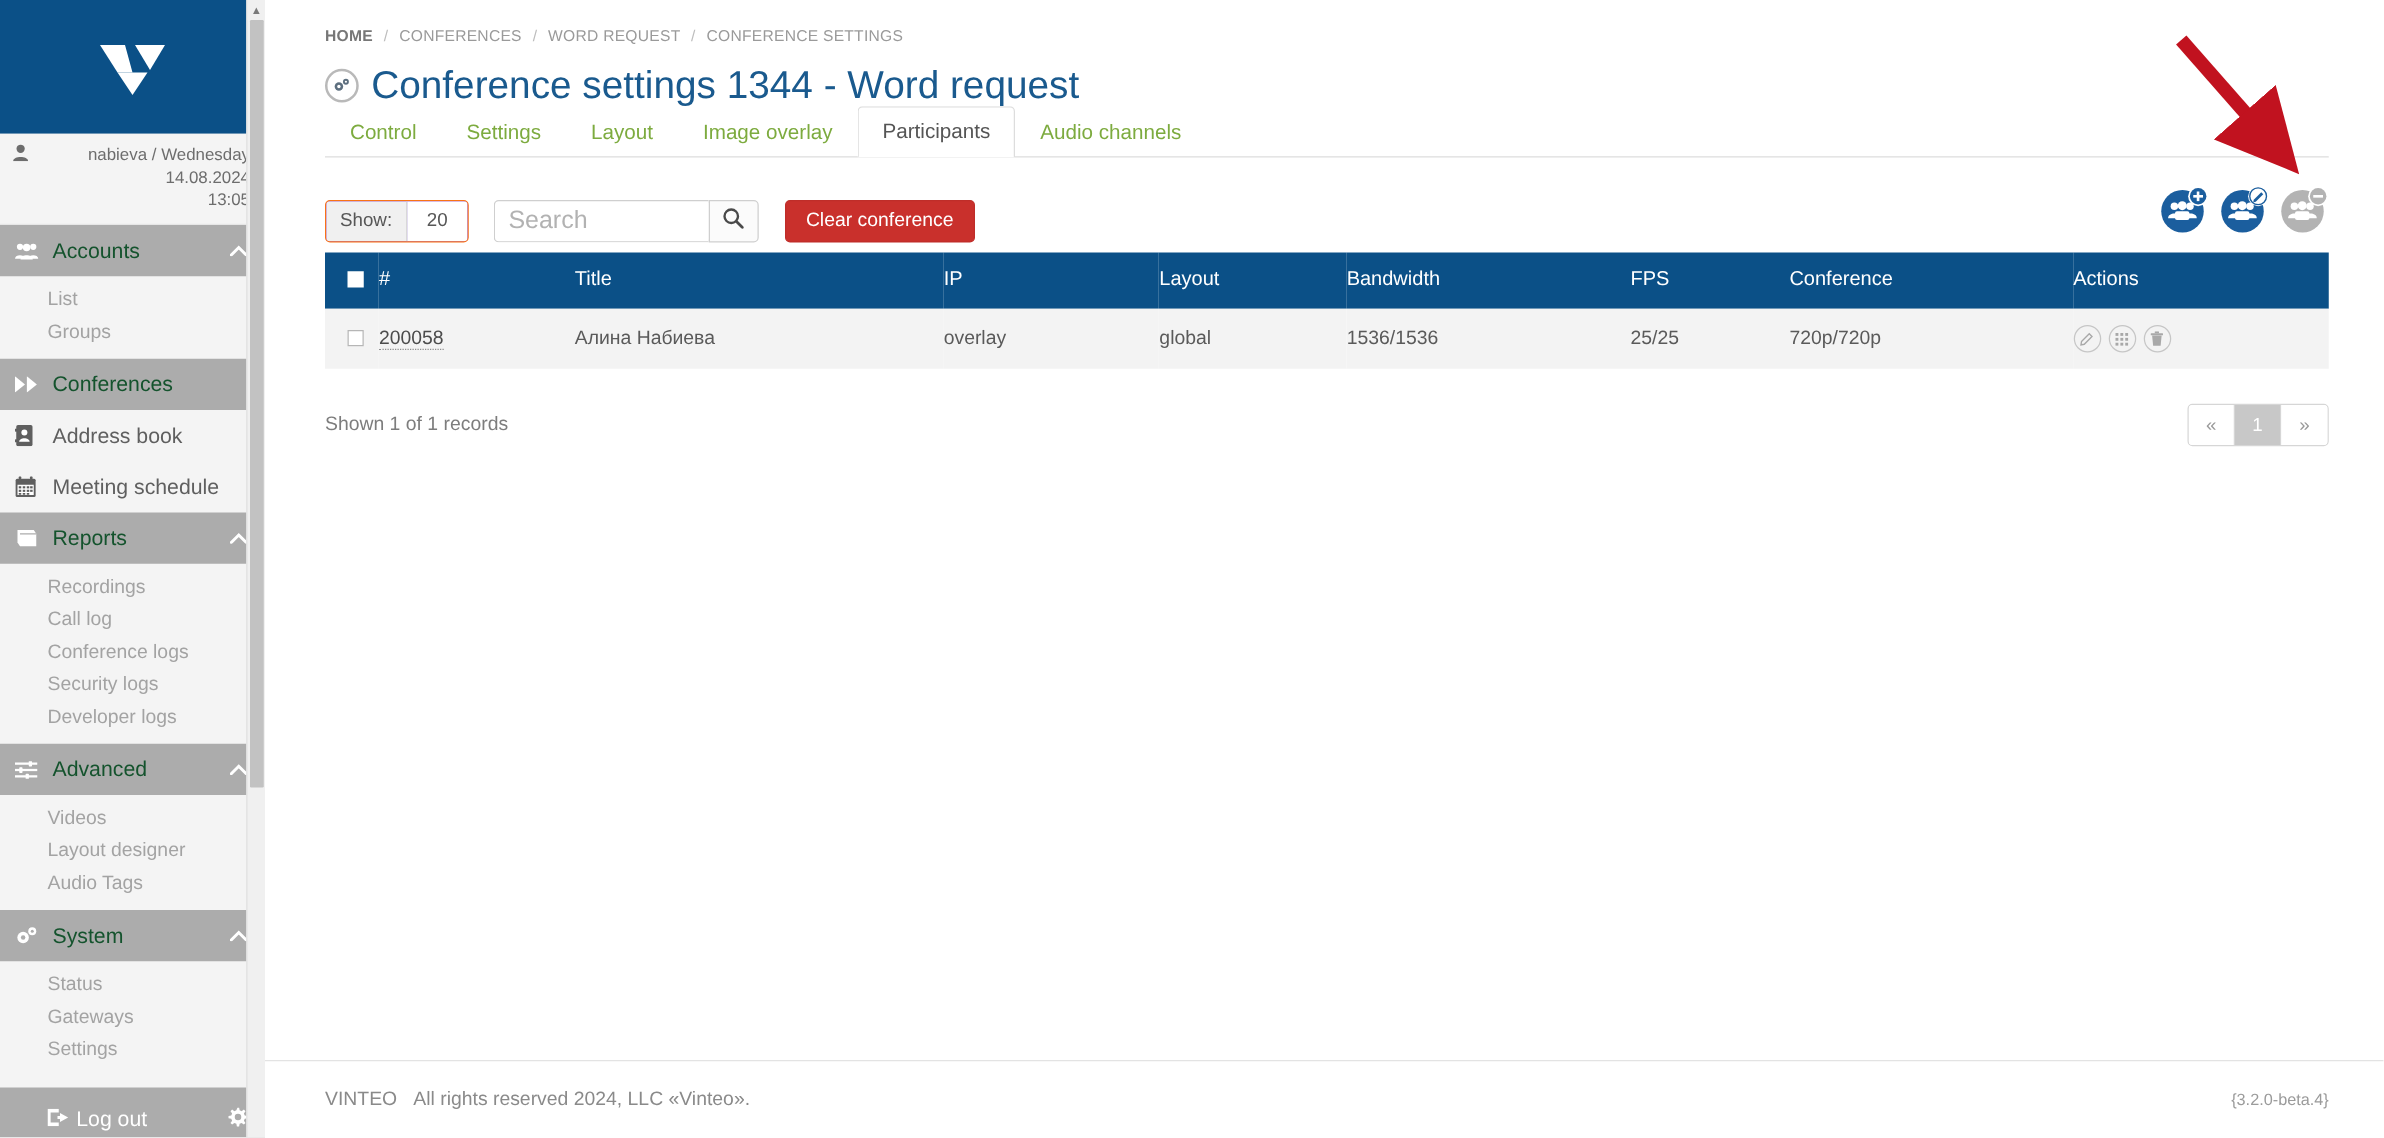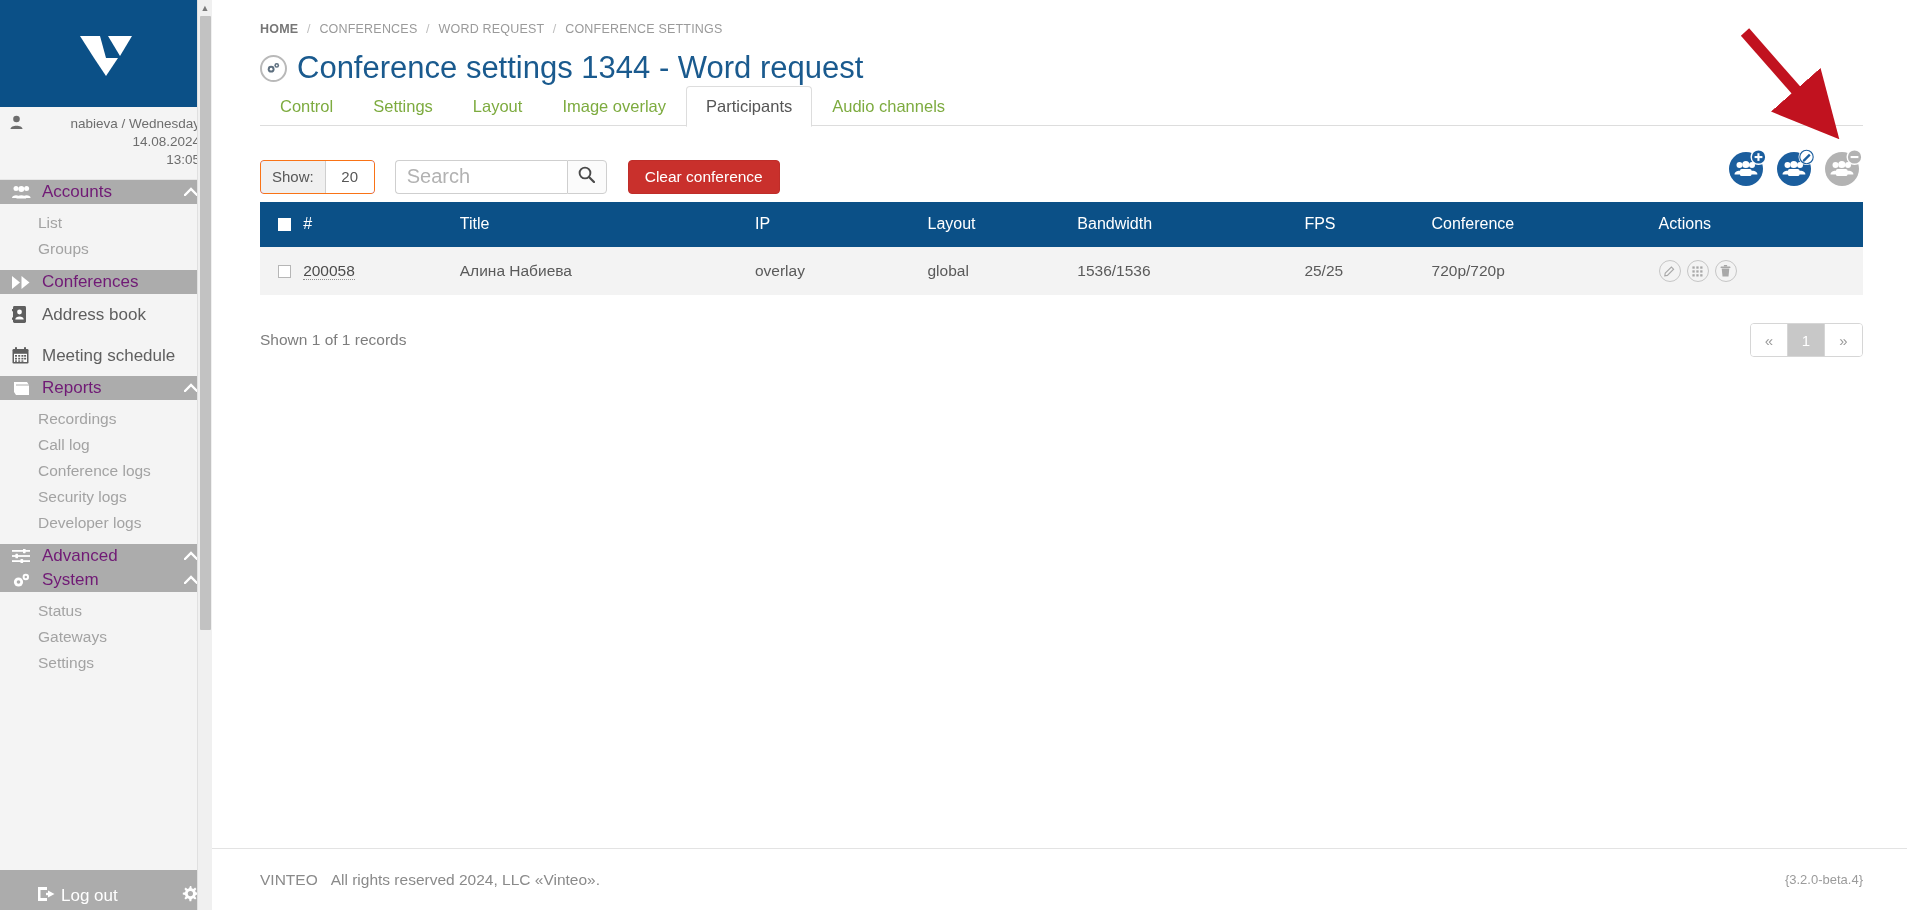--- a/index.html
+++ b/index.html
@@ -36,23 +36,23 @@
     font-size: 13.5px;
     line-height: 18px;
     text-align: right;
     background: #f4f4f4;
     border-bottom: 1px solid #e6e6e6;
     min-height: 52px;
   }
   .sb-user .person { float: left; margin-right: 2px; }
 
   .sb-section {
-    height: 24px;
+    height: 41px;
     background: #acacac;
-    color: #701a75;
+    color: #14532d;
     display: flex;
     align-items: center;
     padding: 0 14px 0 12px;
     font-size: 17px;
     cursor: pointer;
     position: relative;
   }
   .sb-section .sb-ico {
     width: 26px;
     display: inline-flex;
@@ -173,21 +173,21 @@
     display: inline-flex;
     align-items: center; justify-content: center;
     margin-right: 10px;
     color: #5d6f7f;
     flex: 0 0 27px;
   }
 
   
   .tabs {
     display: flex;
-    align-items: flex-start;
+    align-items: flex-end;
     border-bottom: 1px solid #dddddd;
     height: 40px;
     position: relative;
     margin-bottom: 0;
   }
   .tab {
     padding: 9px 19px 10px 19px;
     font-size: 16.5px;
     color: #7dab3f;
     cursor: pointer;
@@ -537,20 +537,25 @@
         <rect x="3.4" y="4.8" width="2.6" height="4.5" rx="0.6"></rect>
         <rect x="8.5" y="9.9" width="2.6" height="4.5" rx="0.6"></rect>
       </svg>
     </span>
     <span class="sb-label">Advanced</span>
     <span class="chev">
       <svg width="14" height="9" viewBox="0 0 14 9">
           <path d="M1 8 L7 2 L13 8" stroke="#fff" stroke-width="2.4" fill="none" stroke-linecap="round"></path>
         </svg>
     </span>
+  </div>
+  <div class="sb-sub">
+    <div class="sub-item">Videos</div>
+    <div class="sub-item">Layout designer</div>
+    <div class="sub-item">Audio Tags</div>
   </div>
 
   <div class="sb-section">
     <span class="sb-ico">
       <svg width="19" height="15" viewBox="0 0 19 15" fill="#fff">
         <circle cx="6.5" cy="9" r="4.6"></circle>
           <circle cx="6.5" cy="9" r="1.8" fill="#acacac"></circle>
         <circle cx="13.8" cy="4" r="3.2"></circle>
           <circle cx="13.8" cy="4" r="1.2" fill="#acacac"></circle>
       </svg>

